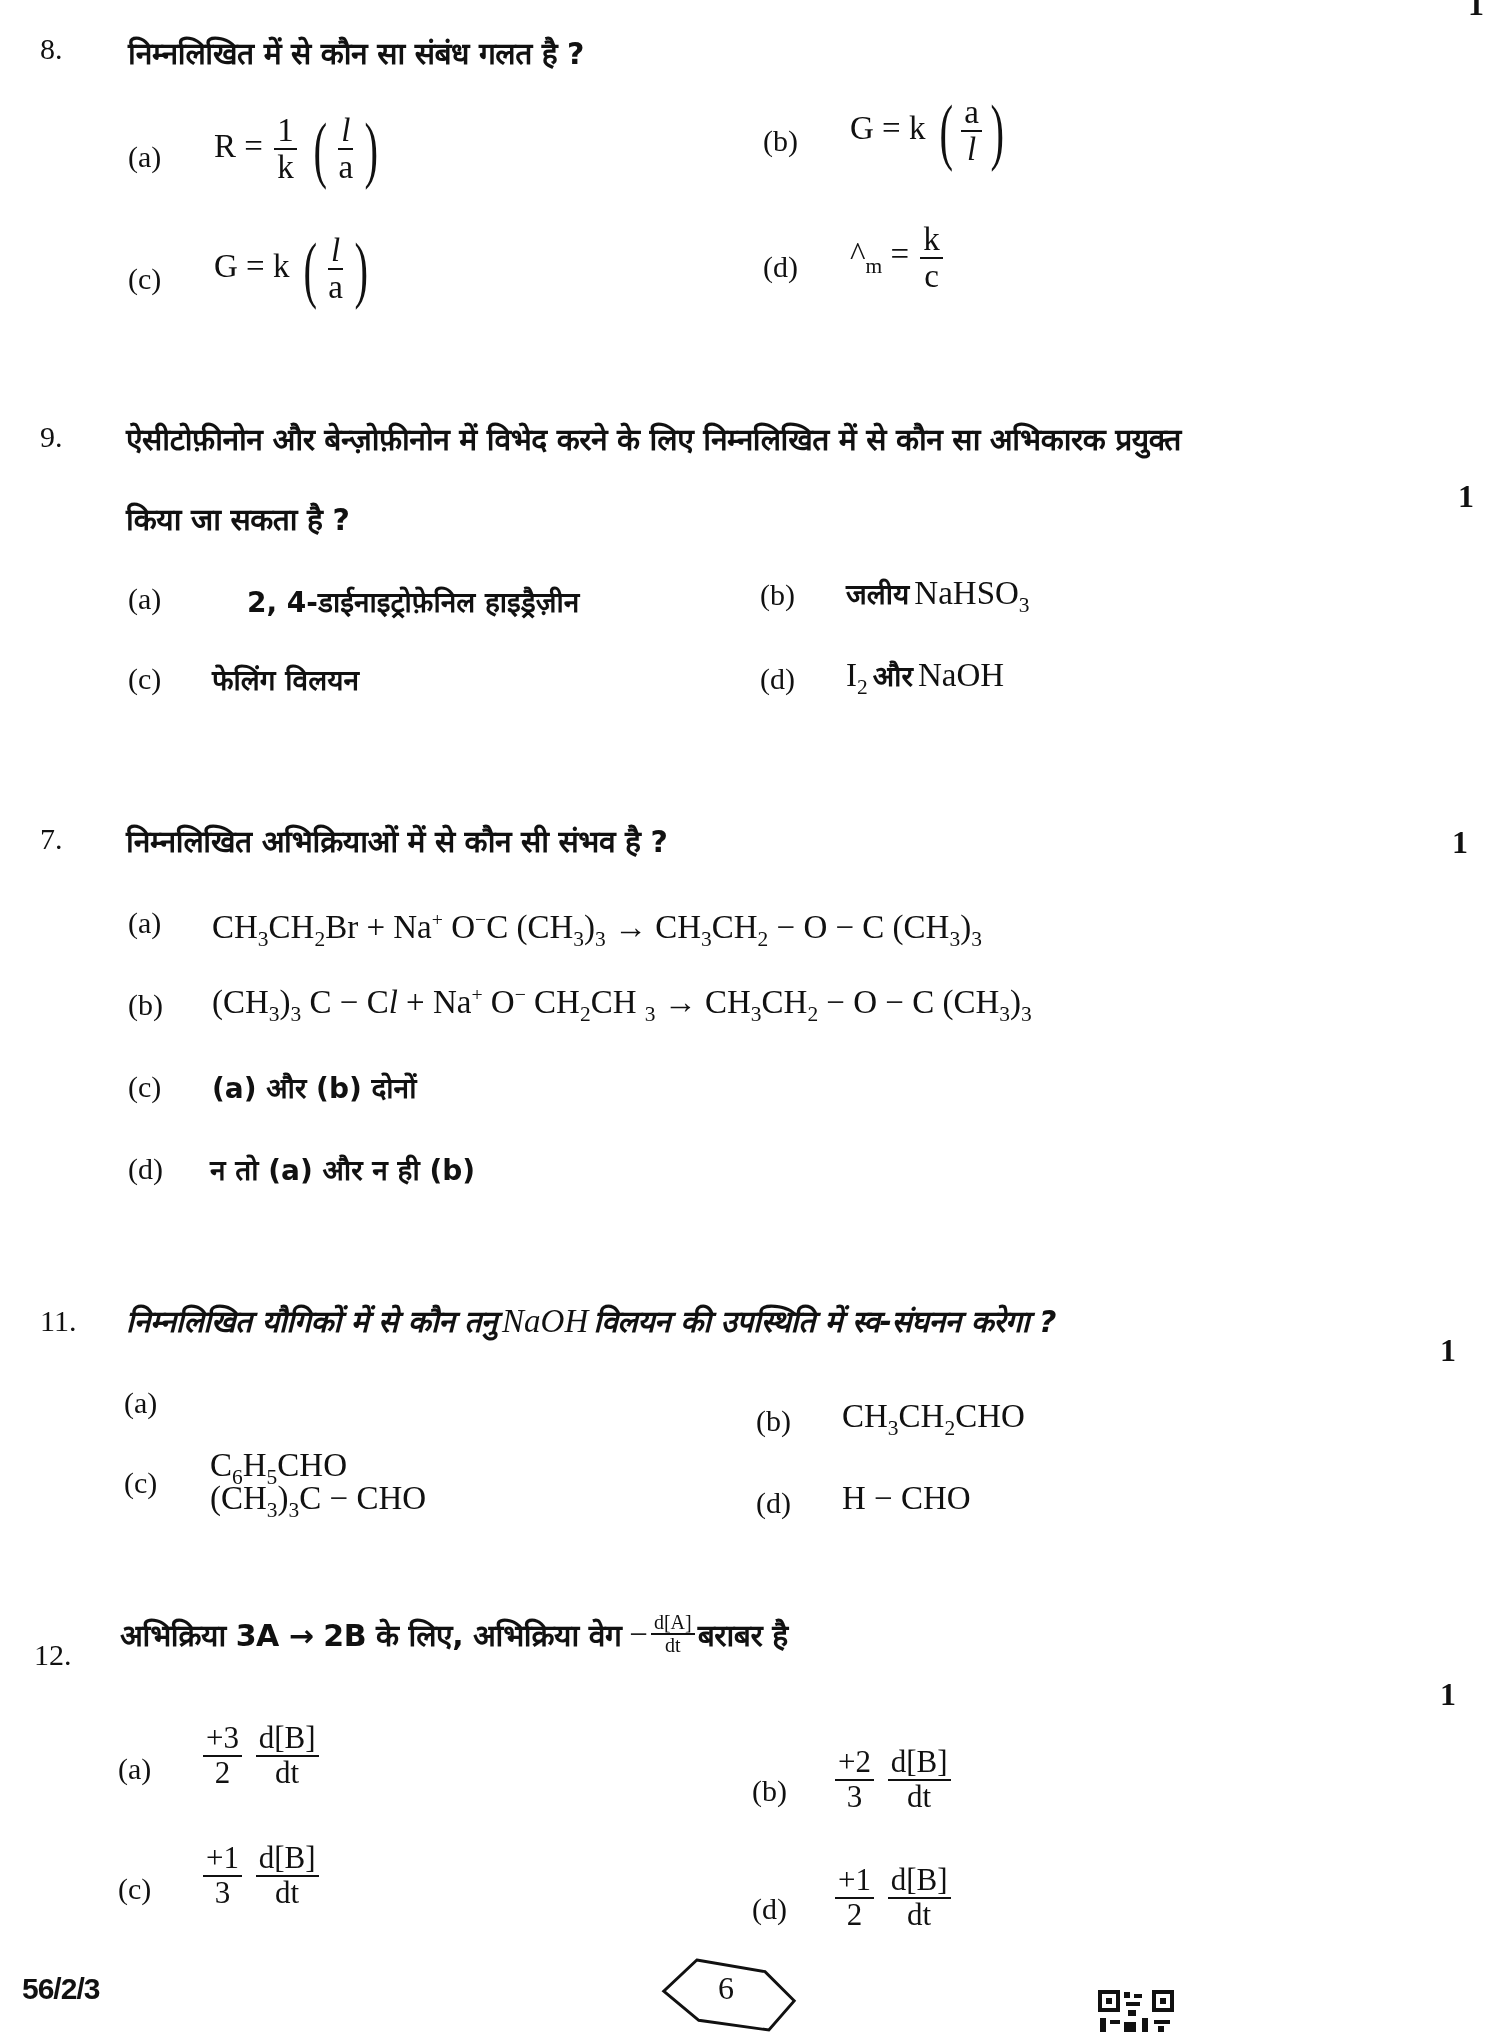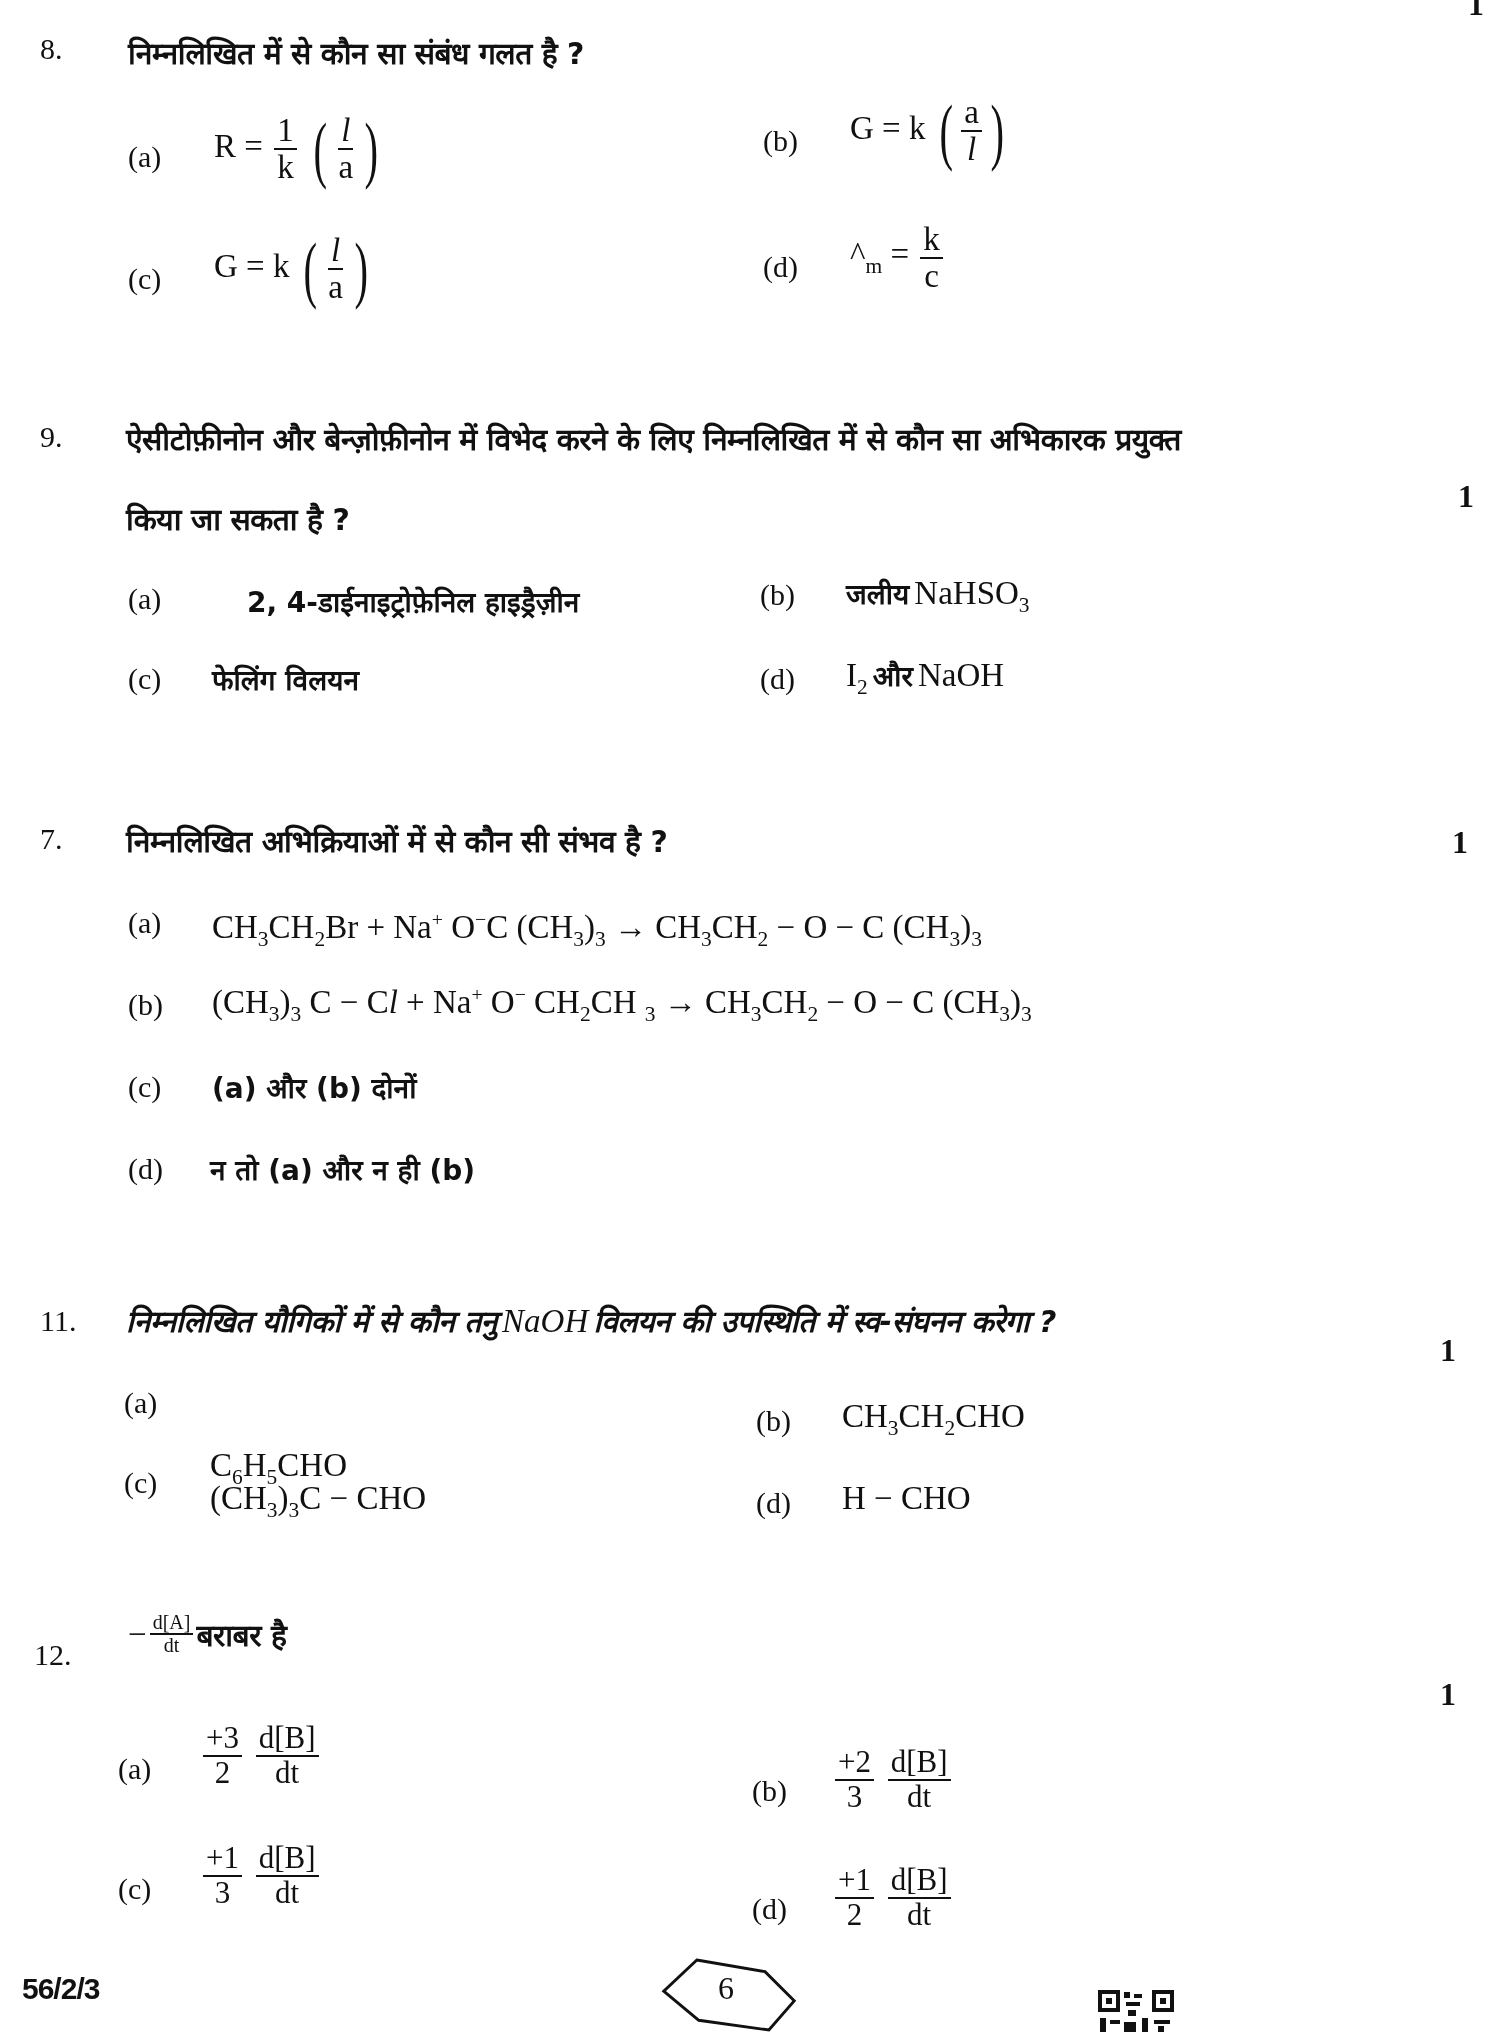--- a/index.html
+++ b/index.html
@@ -149,20 +149,21 @@
   <div class="abs opt-label" style="left:124px; top:1466px;">(c)</div>
   <div class="abs opt-body" style="left:210px; top:1460px;margin-top:20px;">(CH<sub>3</sub>)<sub>3</sub>C − CHO</div>
 
   <div class="abs opt-label" style="left:756px; top:1486px;">(d)</div>
   <div class="abs opt-body" style="left:842px; top:1480px;">H − CHO</div>
 </section>
 
 <section>
   <div class="abs qnum" style="left:34px; top:1638px;">12.</div>
   <div class="abs" style="left:120px; top:1612px; display:flex; align-items:center;">
+    <span class="qtext">अभिक्रिया 3A → 2B के लिए, अभिक्रिया वेग</span>
     <span class="opt-body" style="margin-left:8px;">−</span>
     <span class="frac opt-body" style="font-size:20px;">
         <span class="num">d[A]</span>
         <span class="den">dt</span>
       </span>
     <span class="qtext">बराबर है</span>
   </div>
   <div class="abs mark" style="left:1440px; top:1676px;">1</div>
 
   <div class="abs opt-label" style="left:118px; top:1752px;">(a)</div>

